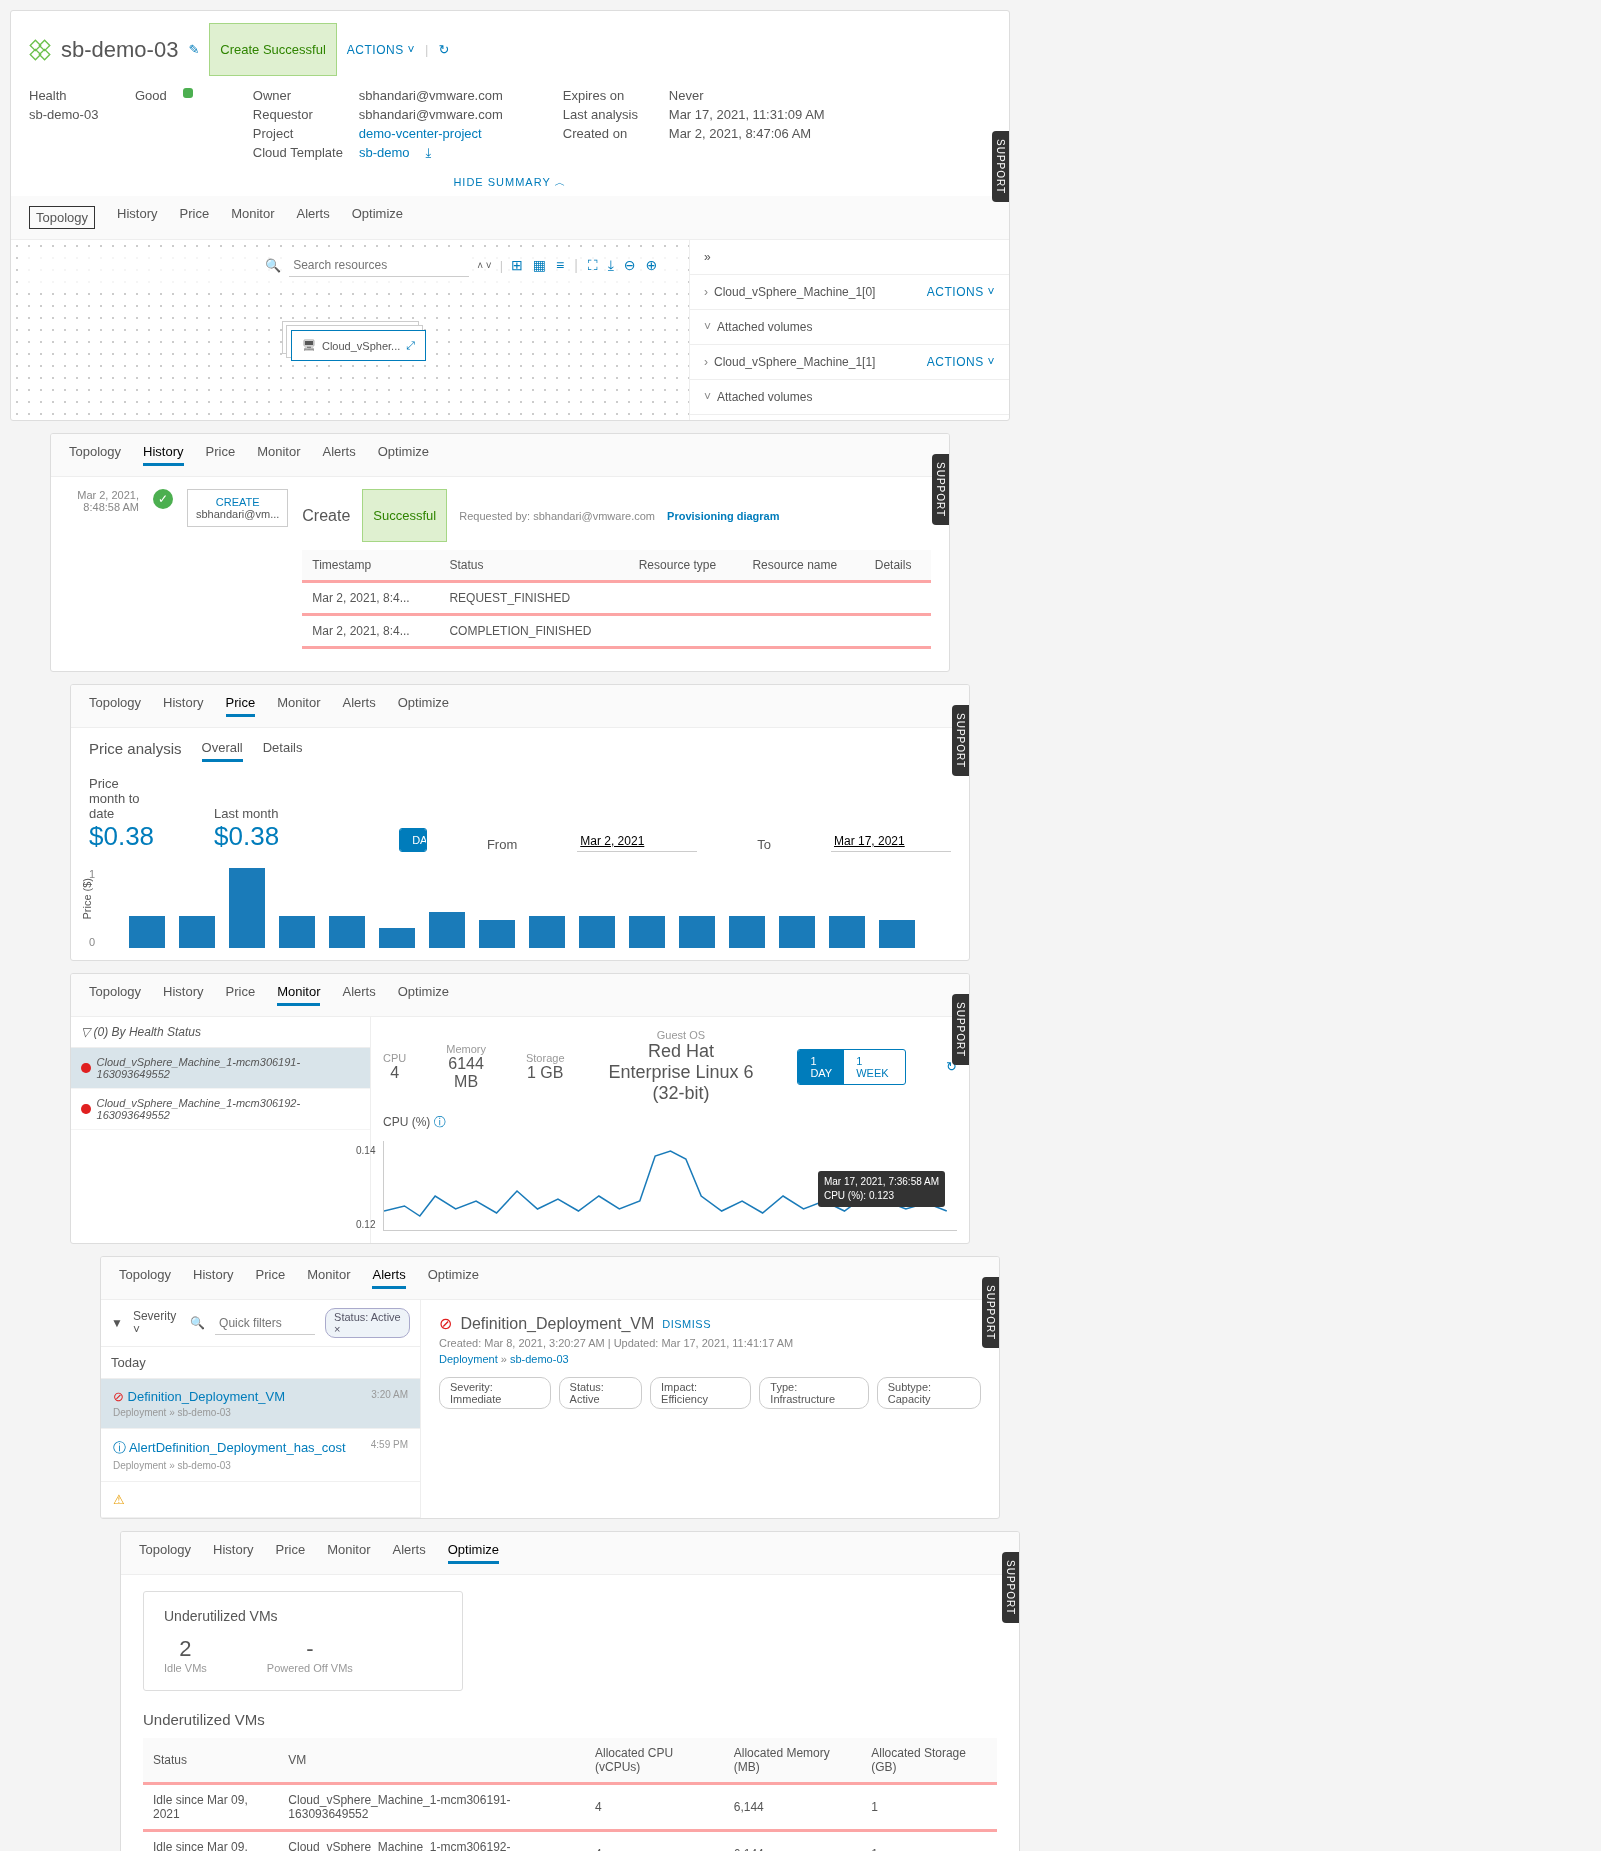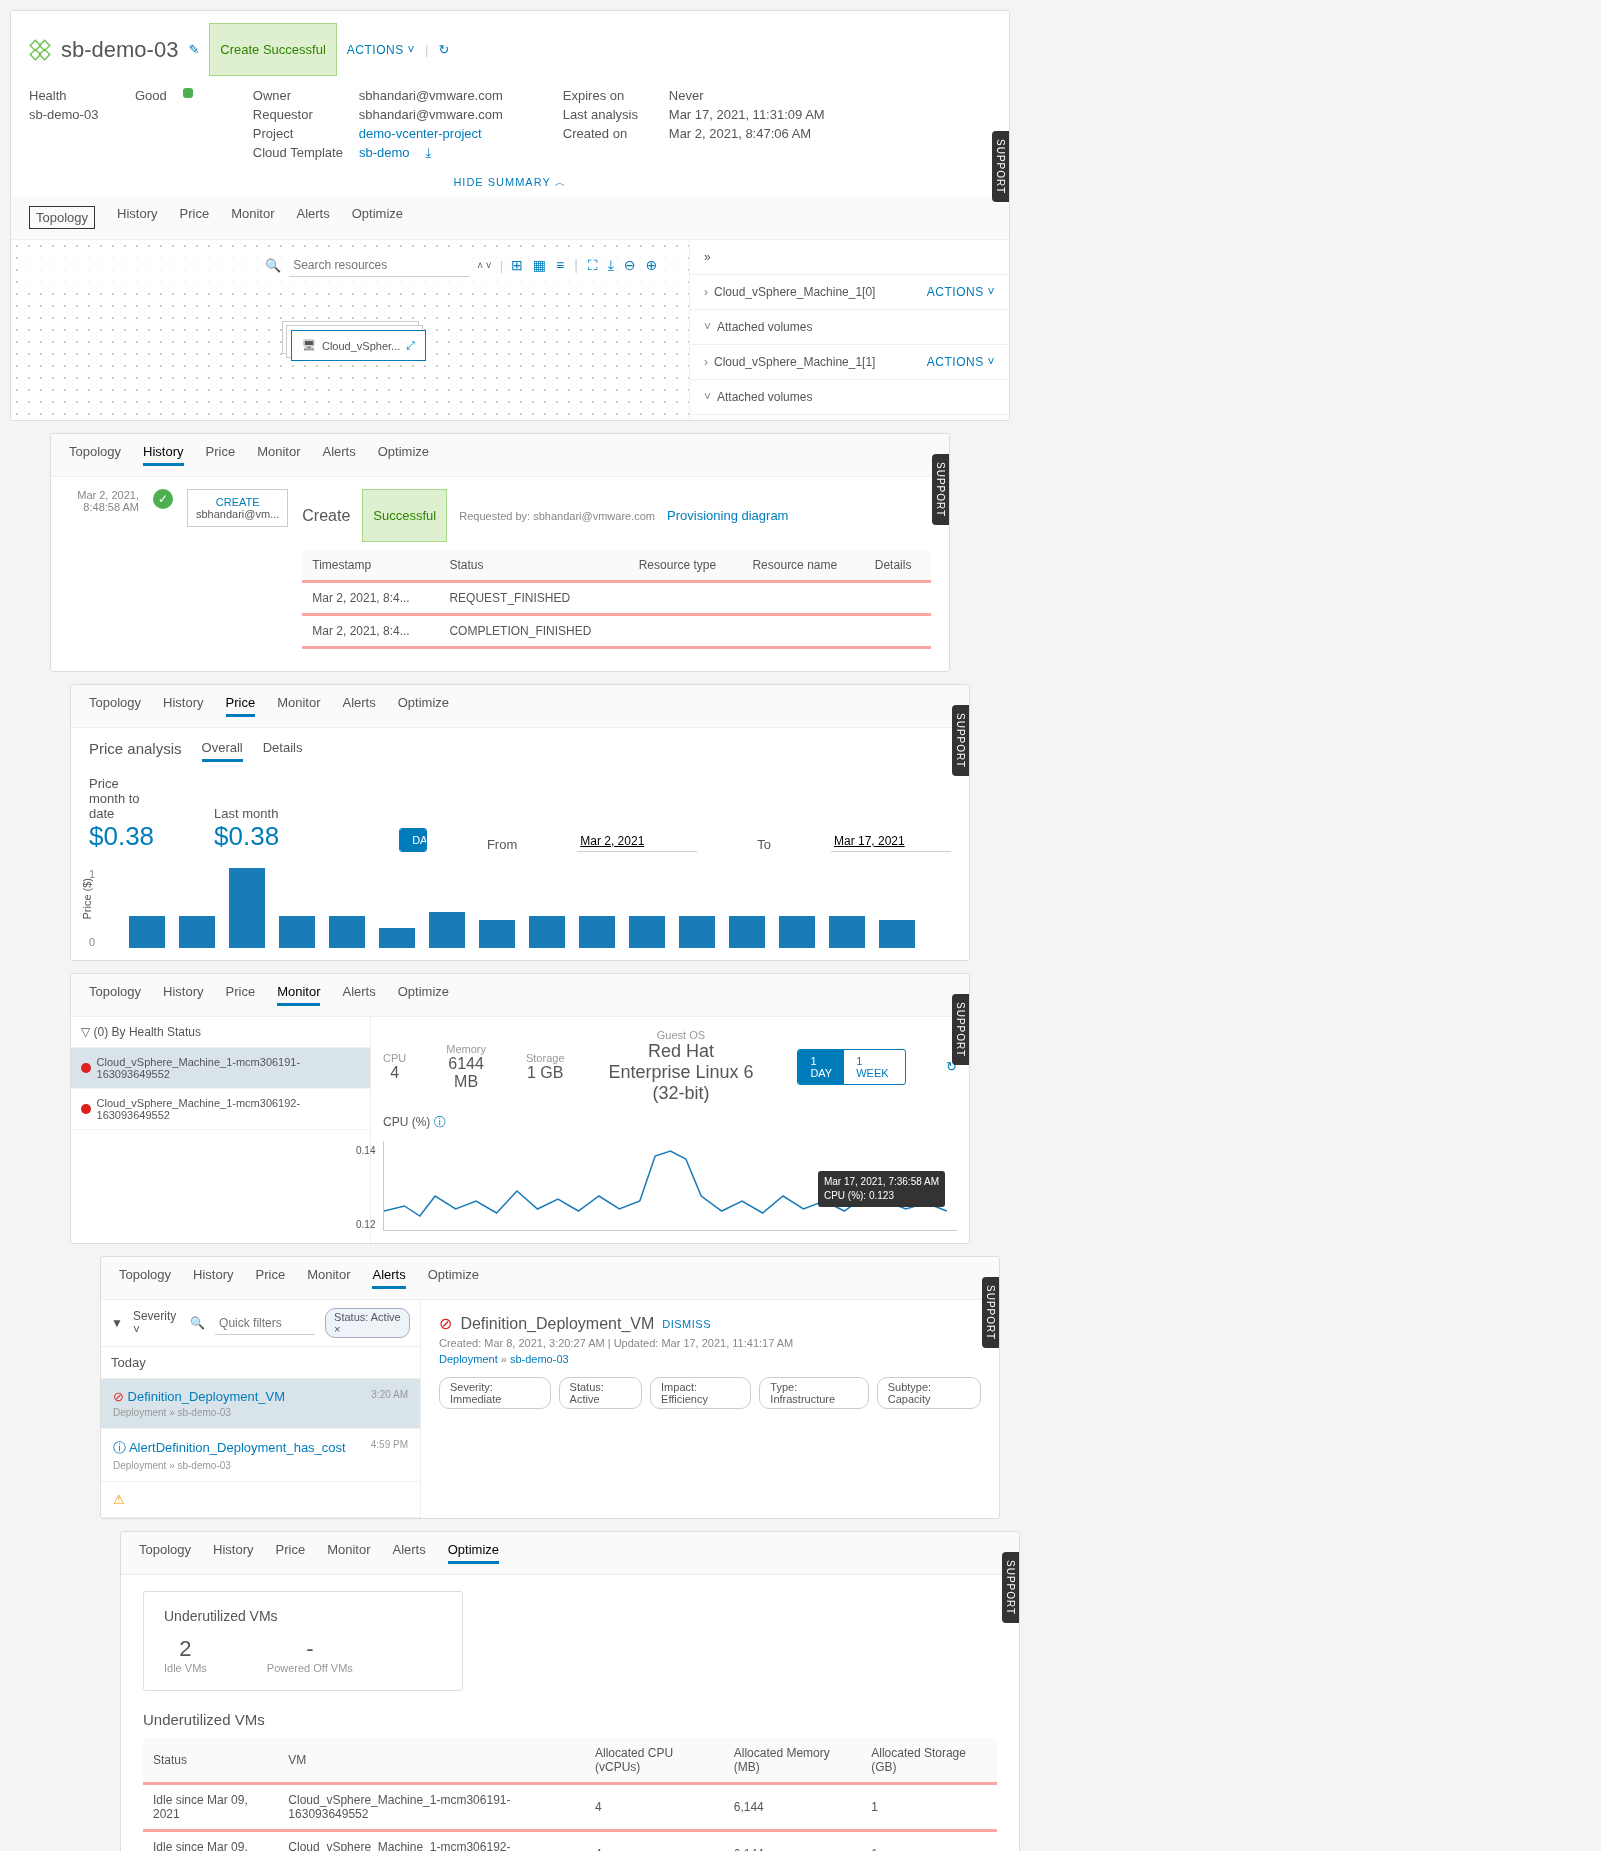--- a/index.html
+++ b/index.html
@@ -58,21 +58,21 @@
   .seg-group { display: flex; border: 1px solid #007cbb; border-radius: 3px; overflow: hidden; font-size: 11px; }
   .seg { padding: 5px 12px; cursor: pointer; color: #007cbb; }
   .seg.active { background: #007cbb; color: #fff; }
   .date-inp { border: none; border-bottom: 1px solid #ccc; padding: 3px; width: 120px; font-size: 12px; text-decoration: underline; }
   .bar-chart { display: flex; align-items: flex-end; gap: 14px; height: 80px; padding-left: 40px; position: relative; }
   .bar { width: 36px; background: #1a7bb9; }
   .y-axis { position: absolute; left: 0; font-size: 11px; color: #888; display:flex; flex-direction:column; justify-content:space-between; height:80px; }
 
   
   .mon-body { display: flex; }
-  .mon-left { width: 300px; border-right: 1px solid #eee; }
+  .mon-left { width: 300px; border-right: 1px solid #eee; font-style: italic; }
   .mon-filter { padding: 8px 10px; font-size: 12px; border-bottom: 1px solid #eee; }
   .mon-item { padding: 8px 10px; font-size: 11px; border-bottom: 1px solid #f4f4f4; display: flex; align-items: center; gap: 6px; cursor: pointer; }
   .mon-item.sel { background: #d9e4ea; }
   .red-dot { width: 10px; height: 10px; background: #e02020; border-radius: 50%; }
   .mon-right { flex: 1; padding: 12px; }
   .mon-stats { display: flex; gap: 40px; align-items: center; margin-bottom: 10px; }
   .mon-stat { text-align: center; }
   .mon-stat-label { font-size: 11px; color: #999; }
   .mon-stat-val { font-size: 16px; color: #565656; }
   .mini-chart { height: 90px; border-left: 1px solid #ccc; border-bottom: 1px solid #ccc; position: relative; margin-top: 10px; }
@@ -241,21 +241,21 @@
       <div class="hist-check">✓</div>
       <div class="hist-card">
         <div class="hist-create-link">CREATE</div>
         <div>sbhandari@vm...</div>
       </div>
       <div class="hist-right">
         <div class="hist-title-row">
           <span class="hist-title">Create</span>
           <span class="pill pill-green">Successful</span>
           <span style="font-size:11px;color:#888;">Requested by: sbhandari@vmware.com</span>
-          <span class="link" style="font-size:13px;">Provisioning diagram</span>
+          <span class="link" style="font-size:11px;font-weight:bold;">Provisioning diagram</span>
         </div>
         <table class="grid">
           <tbody>
               <tr>
             <th>Timestamp</th>
             <th>Status</th>
             <th>Resource type</th>
             <th>Resource name</th>
             <th>Details</th>
           </tr>

